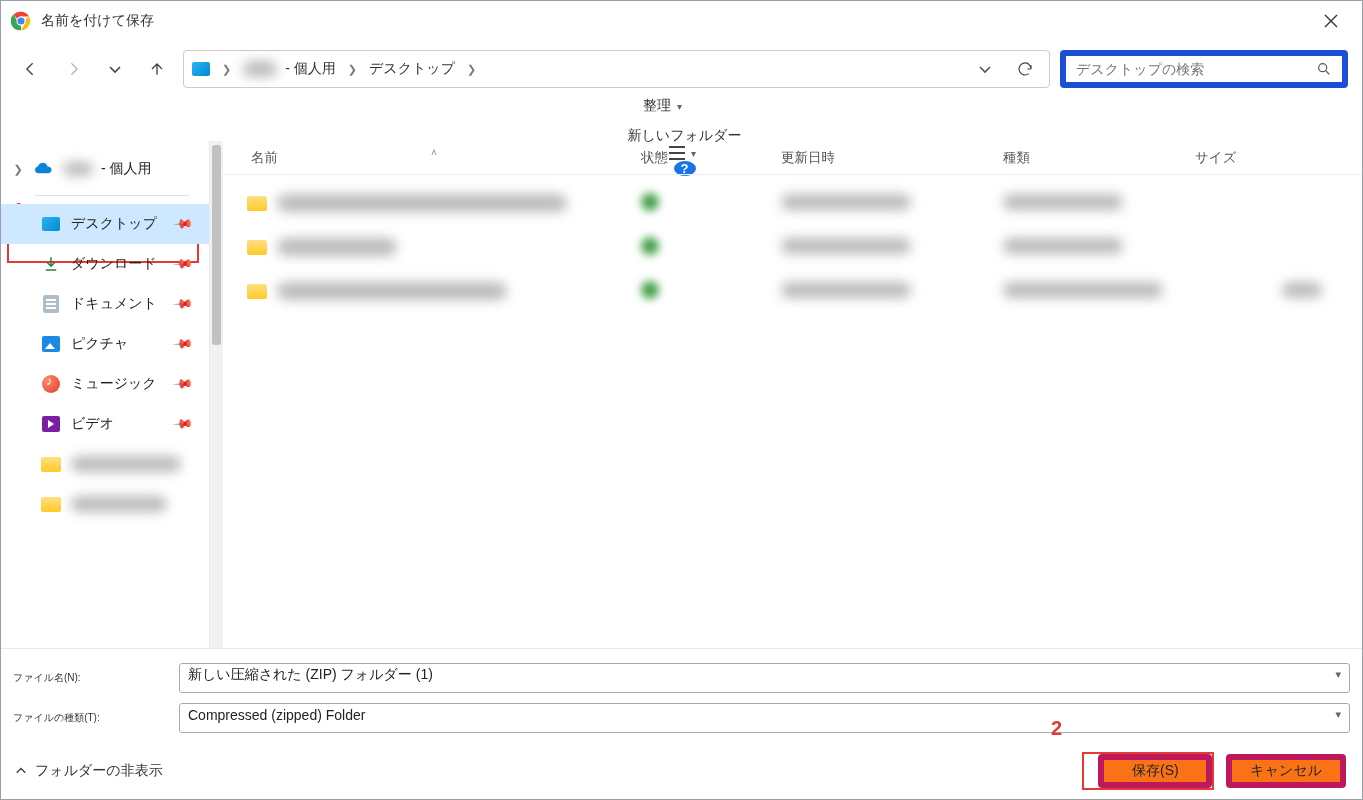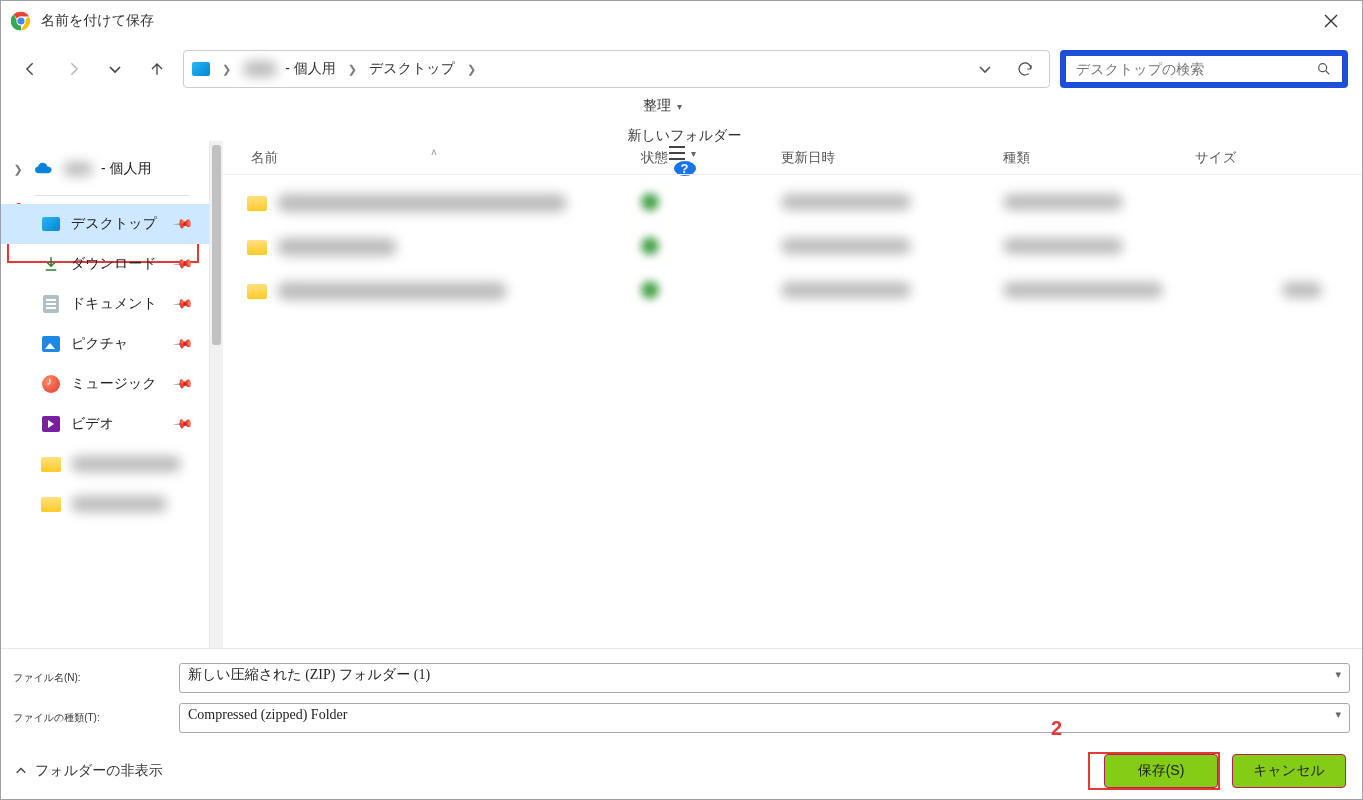--- a/index.html
+++ b/index.html
@@ -72,27 +72,27 @@
   .frow .c-name{ width:394px; display:flex; align-items:center; gap:10px;}
   .frow .c-state{ width:140px;}
   .frow .c-date{ width:222px;}
   .frow .c-kind{ width:192px;}
   .frow .c-size{ flex:1; text-align:right; padding-right:40px;}
   .blurblob { display:inline-block; background:#bbb; border-radius:12px; filter:blur(6px);}
   .state-dot{ display:inline-block; width:18px; height:18px; border-radius:50%; background:#43a047; filter:blur(4px);}
   
   .form { border-top:1px solid #e7e7e7; padding: 14px 12px 10px 12px; display:grid; grid-template-columns: 166px 1fr; row-gap:10px; align-items:center;}
   .form label{ text-align:left; padding-right:10px; color:#333; font-size:10px;}
-  .form .combo{ height:30px; border:1px solid #aaa; border-radius:3px; display:flex; align-items:center; padding:0 24px 7px 8px; position:relative; background:#fff;font-family:Liberation Serif, serif;}
+  .form .combo{ height:30px; border:1px solid #aaa; border-radius:3px; display:flex; align-items:center; padding:0 24px 7px 8px; position:relative; background:#fff;}
   .form .combo .caret{ position:absolute; right:8px; color:#666; font-size:11px;}
   
   .footer { height:56px; display:flex; align-items:center; padding: 0 16px 0 14px;}
   .footer .hide { display:flex; align-items:center; gap:8px; color:#333;}
   .footer .spacer{flex:1;}
-  .btn { height:34px; min-width:114px; border:1px solid #be185d; border-radius:4px; background:#84cc16; display:flex; align-items:center; justify-content:center; padding:0 18px; margin-left:14px; font-size:14px;}
+  .btn { height:34px; min-width:114px; border:6px solid #be185d; border-radius:4px; background:#f97316; display:flex; align-items:center; justify-content:center; padding:0 18px; margin-left:14px; font-size:14px;}
   svg{display:block;}
 </style>
 </head>
 <body>
 
 <div class="window">
 
   <div class="titlebar">
     <span class="icon-chrome">
       <svg viewBox="0 0 24 24" width="20" height="20">

